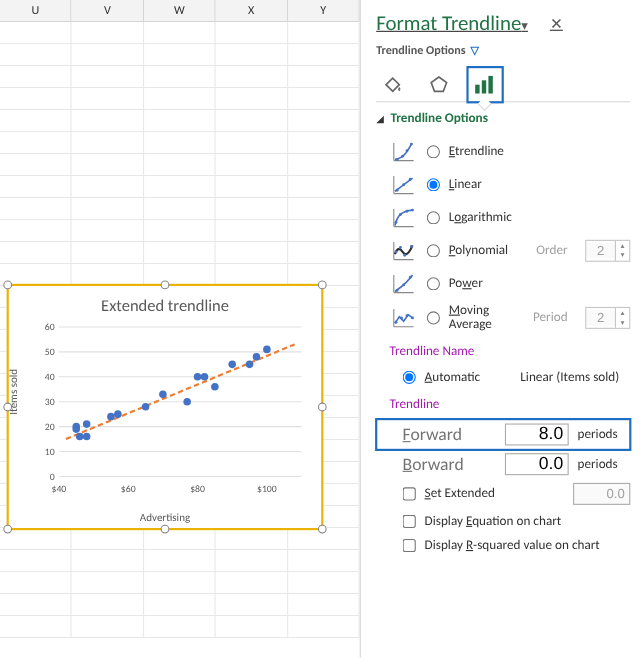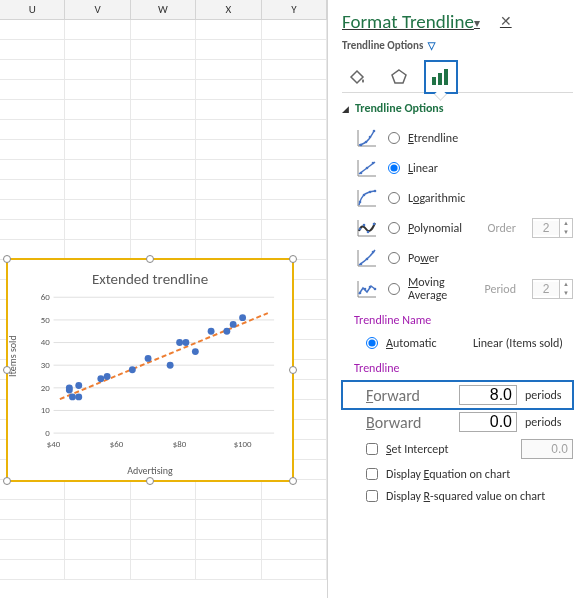--- a/index.html
+++ b/index.html
@@ -482,21 +482,21 @@
     <span class="fc-unit">periods</span>
   </div>
   <div class="fc-row">
     <span class="fc-label"><u>B</u><span>orward</span></span>
     <input class="fc-input" value="0.0" style="">
     <span class="fc-unit">periods</span>
   </div>
 
   <div class="chk-row">
     <input type="checkbox" class="chk" style="">
-    <span class="chk-label"><u>S</u><span>et Intercept</span></span>
+    <span class="chk-label"><u>S</u><span>et Extended</span></span>
     <input class="si-input" disabled="" value="0.0" style="">
   </div>
   <div class="chk-row">
     <input type="checkbox" class="chk" style="">
     <span class="chk-label">Display <u>E</u><span>quation on chart</span></span>
   </div>
   <div class="chk-row">
     <input type="checkbox" class="chk" style="">
     <span class="chk-label">Display <u>R</u><span>-squared value on chart</span></span>
   </div>

